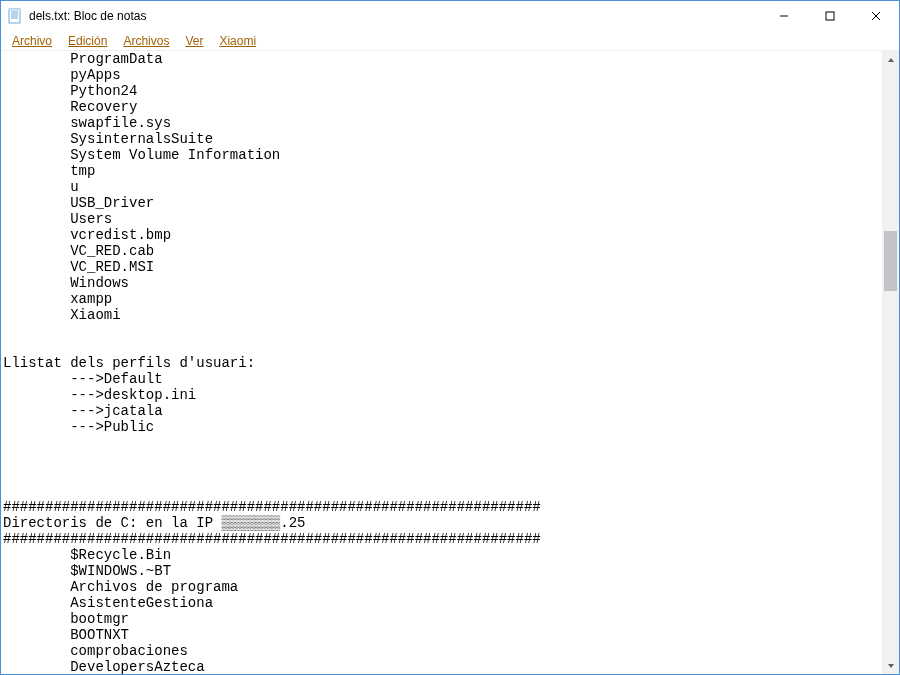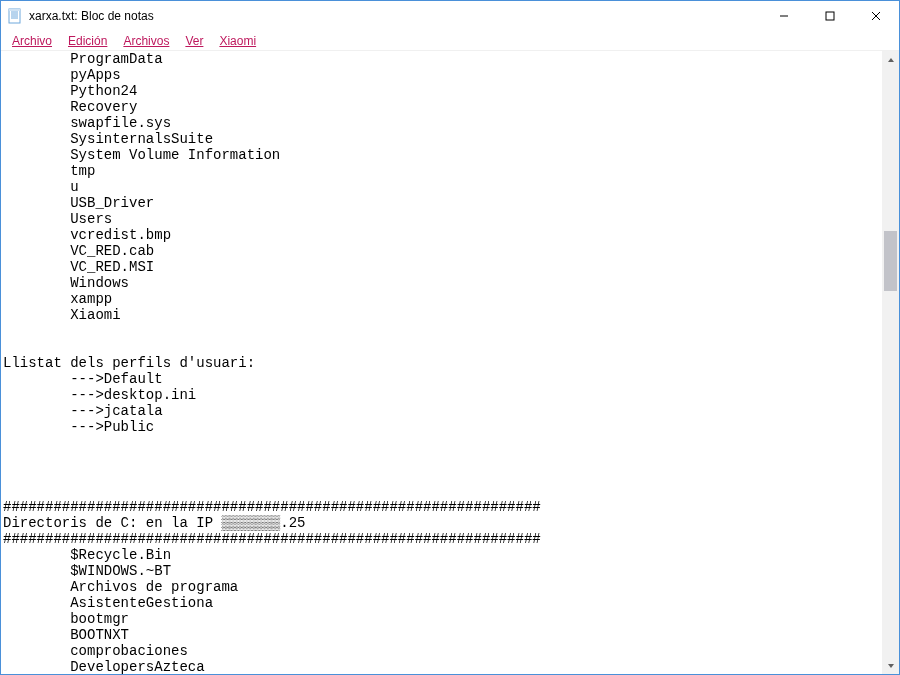--- a/index.html
+++ b/index.html
@@ -57,21 +57,21 @@
     display: flex;
     align-items: center;
     padding: 0 4px;
     gap: 2px;
     background: #fff;
     border-bottom: 1px solid #f0f0f0;
   }
   .menu-item {
     padding: 1px 7px;
     font-size: 12px;
-    color: #be185d;
+    color: #a16207;
     cursor: default;
   }
   .menu-item .ul { text-decoration: underline; }
   .client {
     flex: 1;
     display: flex;
     min-height: 0;
     gap: 12px;
   }
   .editor {
@@ -116,21 +116,21 @@
     <span class="icon">
       <svg class="notepad-icon-svg" width="16" height="16" viewBox="0 0 16 16">
         <rect x="2" y="1" width="11" height="14" fill="#fff" stroke="#6fa8dc" stroke-width="1"></rect>
         <line x1="4" y1="4" x2="11" y2="4" stroke="#6fa8dc" stroke-width="1"></line>
         <line x1="4" y1="6" x2="11" y2="6" stroke="#6fa8dc" stroke-width="1"></line>
         <line x1="4" y1="8" x2="11" y2="8" stroke="#6fa8dc" stroke-width="1"></line>
         <line x1="4" y1="10" x2="11" y2="10" stroke="#6fa8dc" stroke-width="1"></line>
         <rect x="2" y="1" width="11" height="2" fill="#cfe2f3"></rect>
       </svg>
     </span>
-    <span class="title">xarxa.txt: Bloc de notas</span>
+    <span class="title">dels.txt: Bloc de notas</span>
     <div class="win-controls">
       <div class="win-btn">
         <svg width="10" height="10">
             <line x1="1" y1="5" x2="9" y2="5" stroke="#000" stroke-width="1"></line>
           </svg>
       </div>
       <div class="win-btn">
         <svg width="10" height="10">
             <rect x="1" y="1" width="8" height="8" fill="none" stroke="#000" stroke-width="1"></rect>
           </svg>

